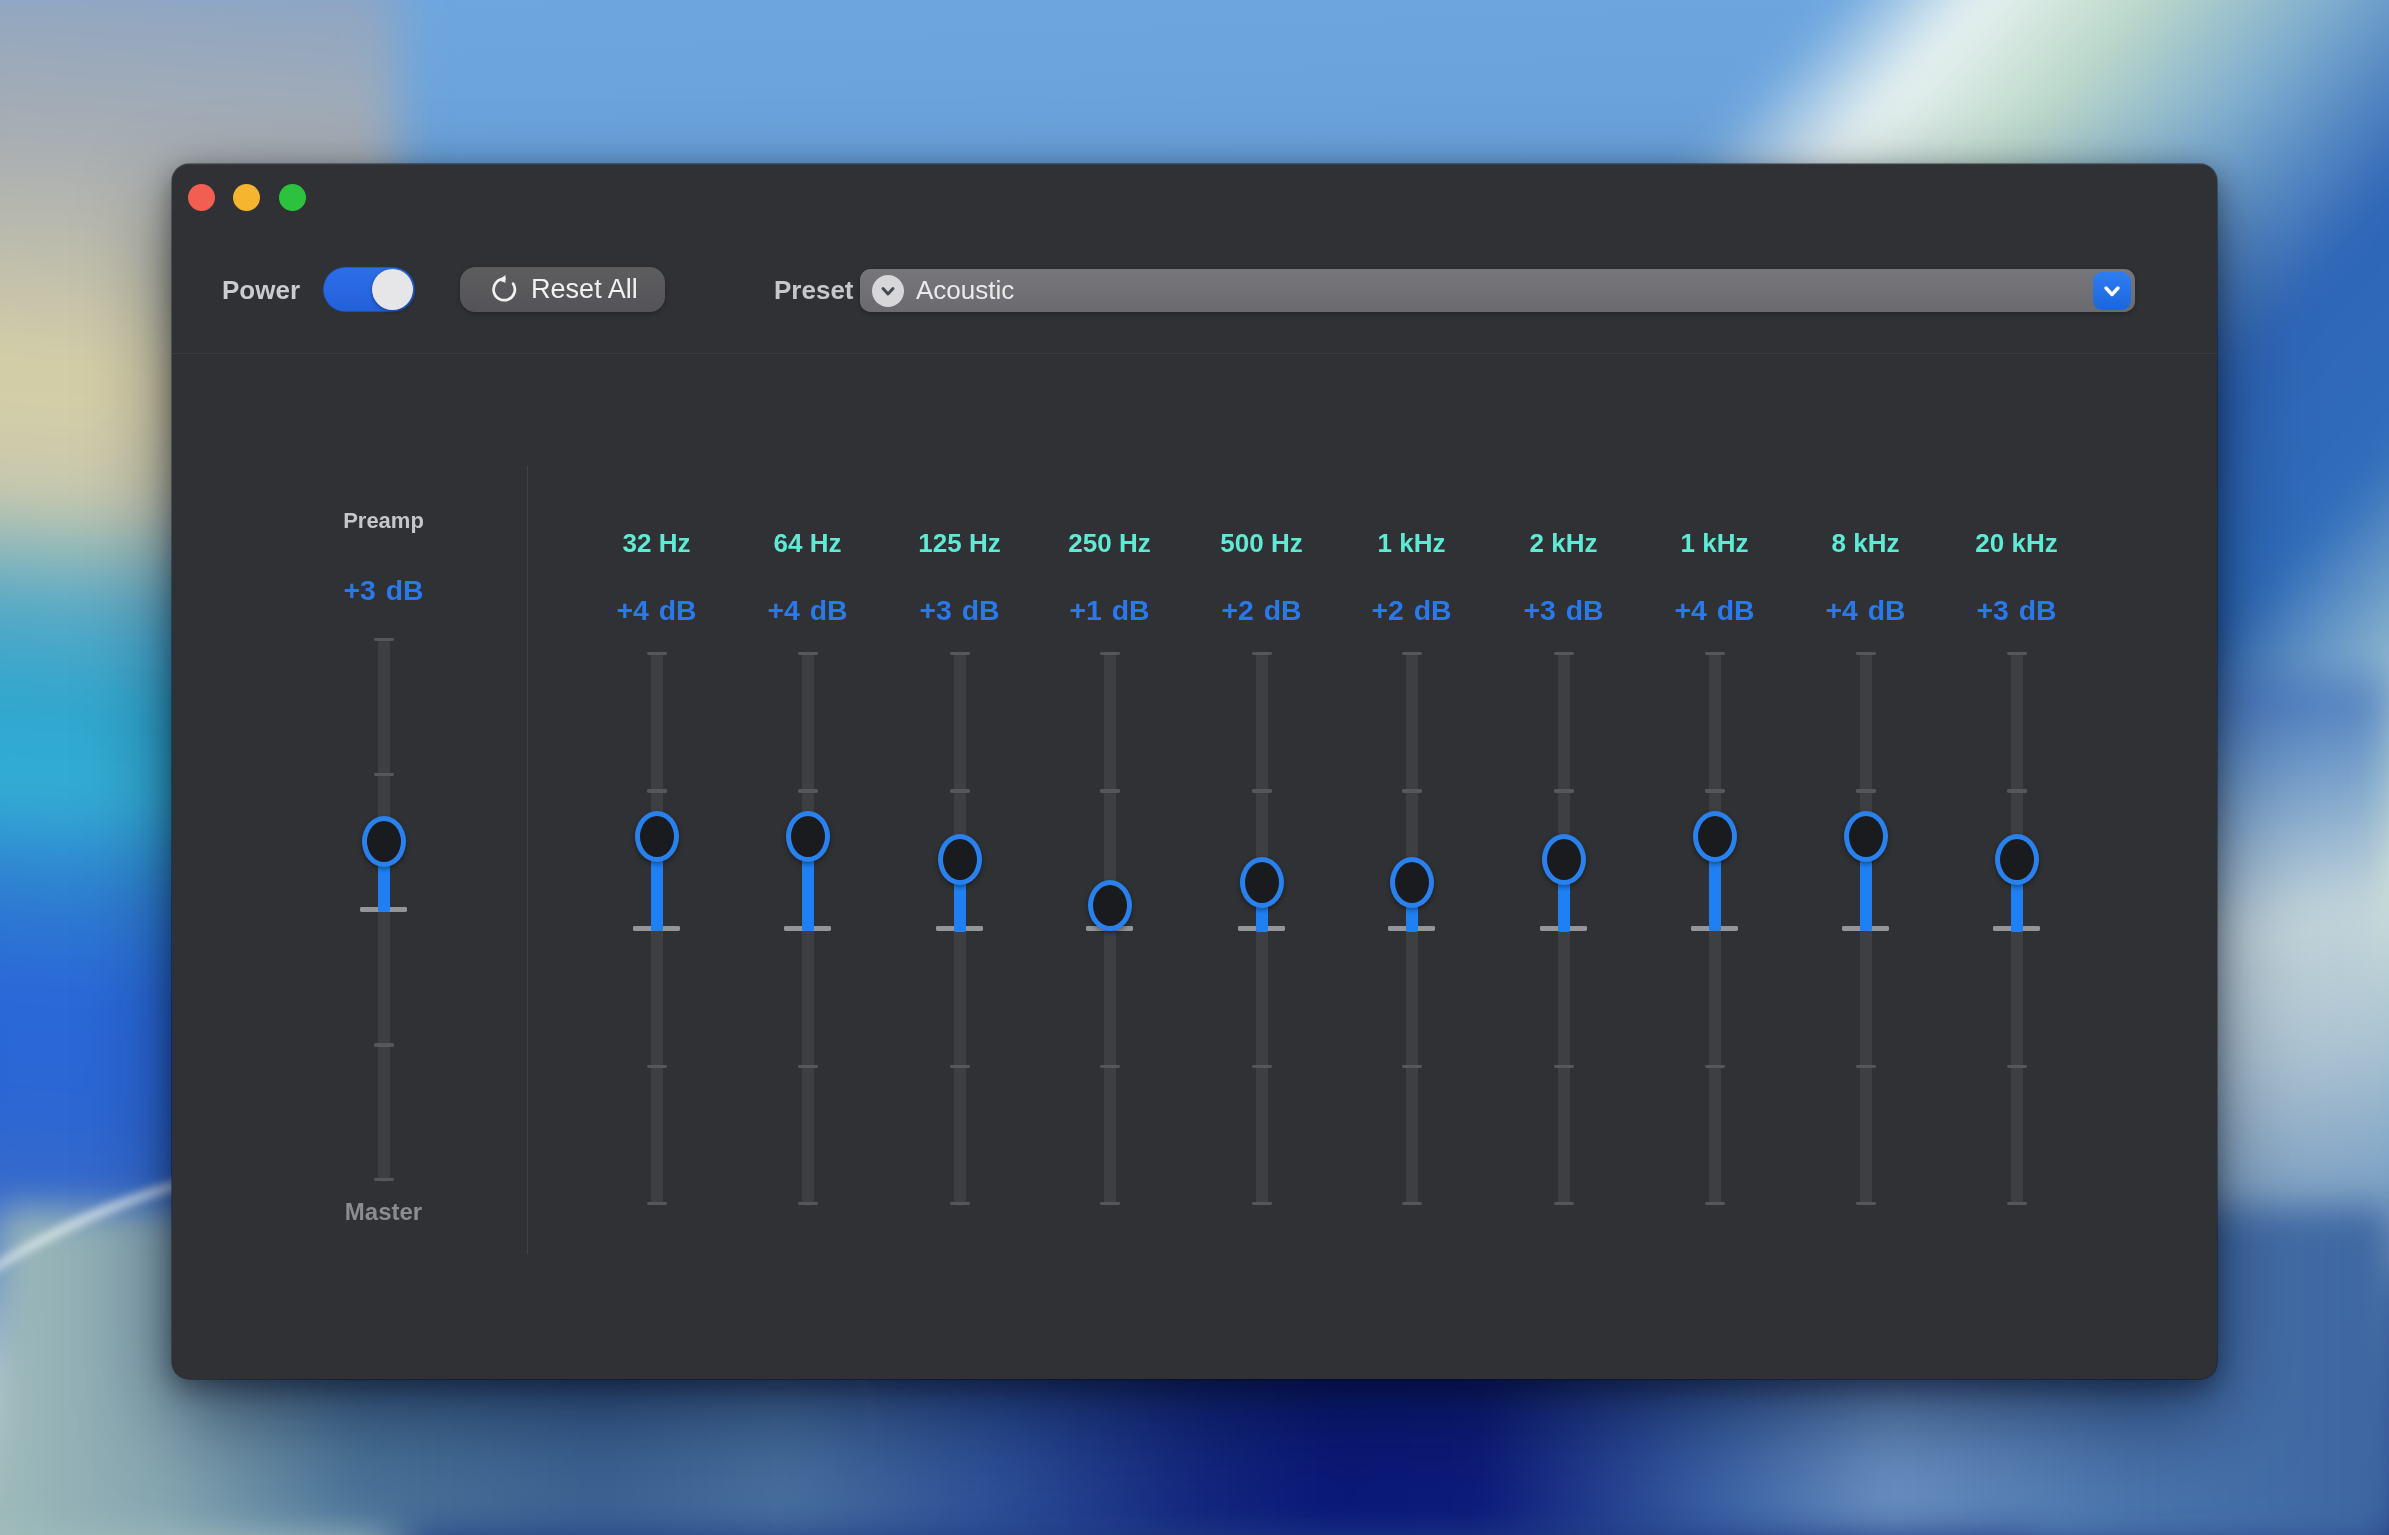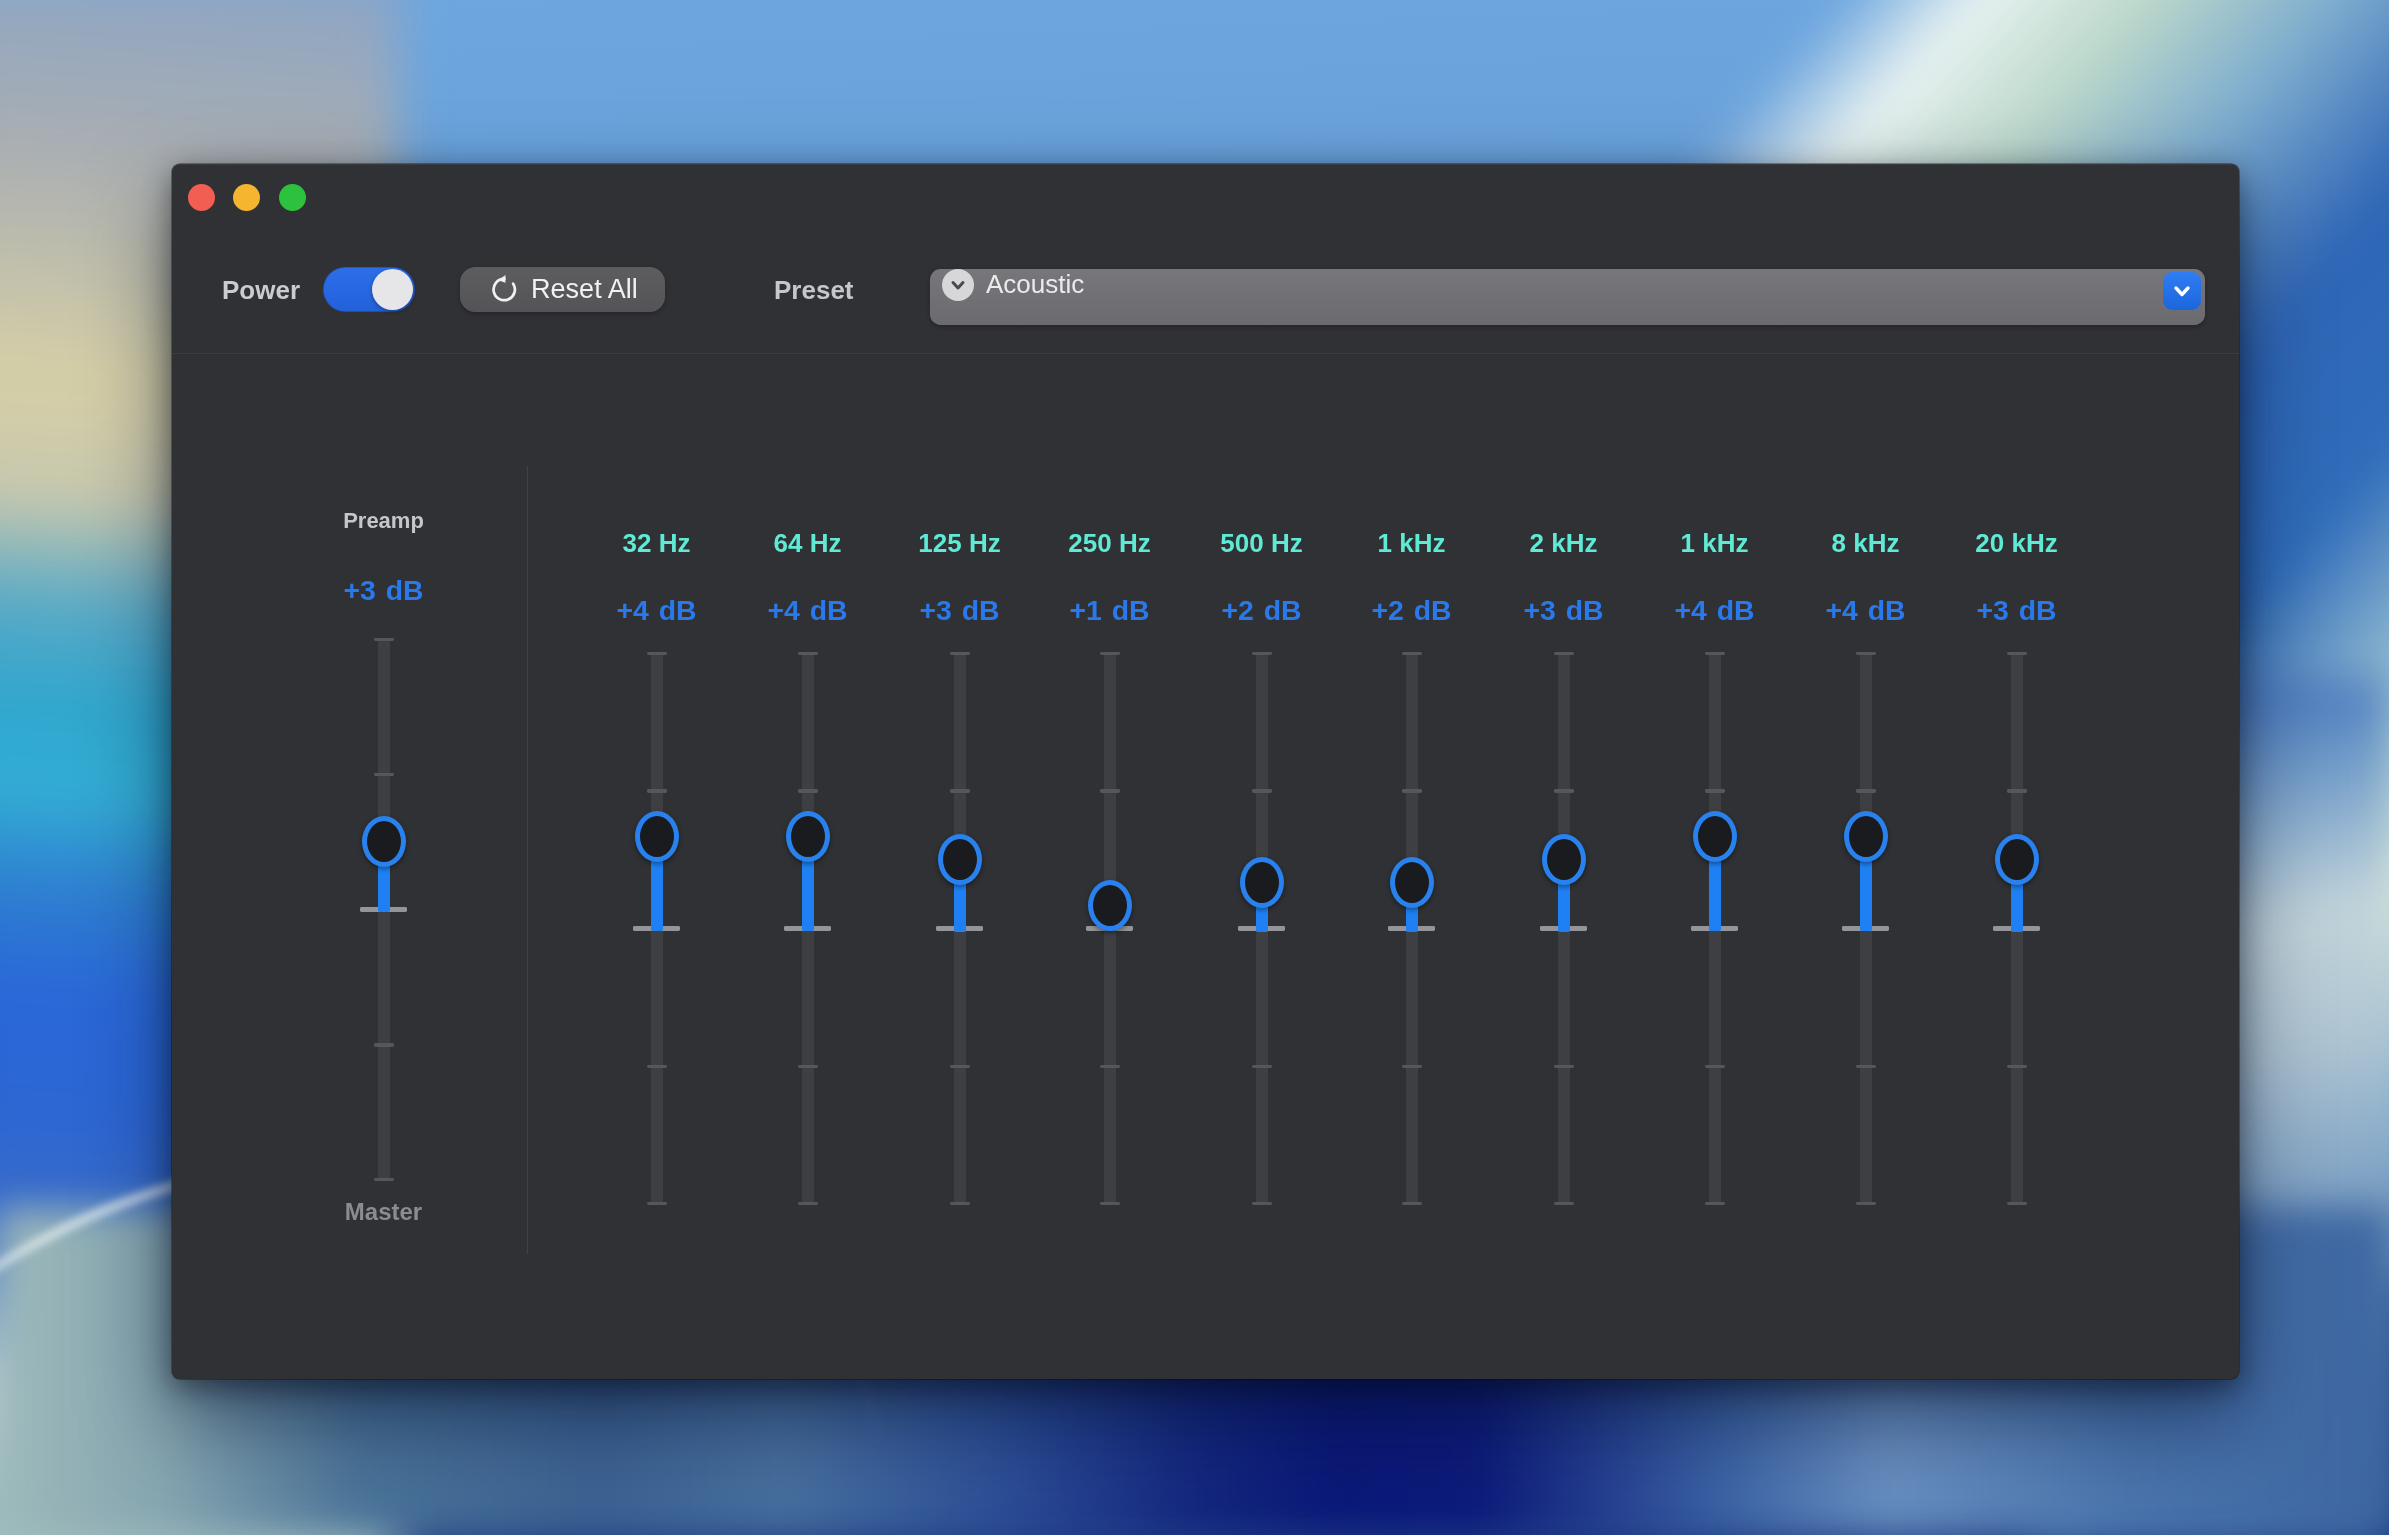--- a/index.html
+++ b/index.html
@@ -17,45 +17,45 @@
     background:linear-gradient(126deg,rgba(110,167,224,0) 26%,rgba(238,246,242,.95) 31%,#bcd8ca 37%,#7cabce 44%,#2f66b6 52%,#2f6cba 60%,#9cc2d2 68%,#d8e8da 74%,#86aecc 82%,rgba(74,116,168,0) 93%);}
   .wp-right{left:2033px;top:675px;width:356px;height:860px;filter:blur(21.3px);
     background:linear-gradient(168deg,#2a5cb4 0%,#6f9ac8 16%,#c2d4da 32%,#aec4d2 46%,#7fa2c4 62%,#4a74a8 82%,#3c64a0 100%);}
   .wp-bottom{left:0;top:1209px;width:2389px;height:327px;filter:blur(18.5px);
     background:linear-gradient(90deg,#9db9ba 0%,#85a5b0 7%,#4a7398 15%,#3c6292 25%,#476f9e 33%,#2c4e96 42%,#14277e 50%,#0a1878 56%,#0d1b7a 62%,#3b62a4 72%,#688fc0 79%,#4a74ac 89%,#3d66a0 100%);}
   .wp-arc{left:-185px;top:1152px;width:1066px;height:697px;border-radius:50%;
     border-top:8.5px solid rgba(242,248,248,.9);transform:rotate(-7deg);filter:blur(5px);background:transparent;}
 
   
   .window{position:absolute;left:172px;top:164px;width:2045px;height:1215px;
-    background:#303134;border-radius:8px;
+    background:#303134;border-radius:17px;
     box-shadow:0 36px 85px rgba(4,14,44,.55),0 8.5px 28.4px rgba(0,0,0,.45),
-               inset 0 0.7px 0 rgba(255,255,255,.07),0 0 0 0.7px rgba(0,0,0,.45);padding-left:22px;}
+               inset 0 0.7px 0 rgba(255,255,255,.07),0 0 0 0.7px rgba(0,0,0,.45);}
 
   .traffic{position:absolute;width:27px;height:27px;border-radius:50%;top:20px;}
   .t-red{left:15.6px;background:#f25f52;}
   .t-yellow{left:61px;background:#f5b52e;}
   .t-green{left:107px;background:#2dc23e;}
 
   
   .lbl{position:absolute;font-weight:700;color:#cbcccf;font-size:26px;line-height:36px;top:108px;}
   .power-lbl{left:50px;}
   .preset-lbl{left:602px;color:#c6c7ca;}
 
   .toggle{position:absolute;left:151px;top:103px;width:92px;height:45px;border-radius:23.5px;
     background:linear-gradient(#2d6fe9,#2360da);box-shadow:inset 0 0 0 0.7px rgba(0,0,30,.25);}
   .toggle-knob{position:absolute;right:2.1px;top:2.1px;width:41px;height:41px;border-radius:50%;
     background:#e6e6e8;box-shadow:0 1.4px 4.3px rgba(0,0,0,.35);}
 
   .reset-btn{position:absolute;left:288px;top:103px;width:205px;height:45px;border-radius:15.6px;
     background:linear-gradient(#5d5d60,#545458);display:flex;align-items:center;justify-content:center;
     gap:12.8px;color:#f1f1f3;font-size:27px;font-weight:500;box-shadow:0 1.4px 4.3px rgba(0,0,0,.25);}
 
-  .dropdown{position:absolute;left:758px;top:105px;width:1275px;height:56px;border-radius:10.7px;
-    background:linear-gradient(#77777b,#6b6b6f);display:flex;align-items:flex-start;
+  .dropdown{position:absolute;left:688px;top:105px;width:1275px;height:43px;border-radius:10.7px;
+    background:linear-gradient(#77777b,#6b6b6f);display:flex;align-items:center;
     box-shadow:0 1.4px 4.3px rgba(0,0,0,.25);}
   .dd-badge{margin-left:12px;width:32px;height:32px;border-radius:50%;background:#d7d7d9;
     display:flex;align-items:center;justify-content:center;flex:0 0 auto;}
   .dd-text{margin-left:12px;color:#ebebed;font-size:26px;font-weight:500;}
   .dd-btn{position:absolute;right:4.3px;top:2.8px;width:38px;height:38px;border-radius:9.2px;
     background:linear-gradient(#2f7df2,#1b66dd);display:flex;align-items:center;justify-content:center;}
 
   .divider-h{position:absolute;left:0;top:189px;width:100%;height:1.4px;background:#3d3d40;}
   .divider-v{position:absolute;left:355px;top:302px;width:1.4px;height:788px;background:#414245;}
 

